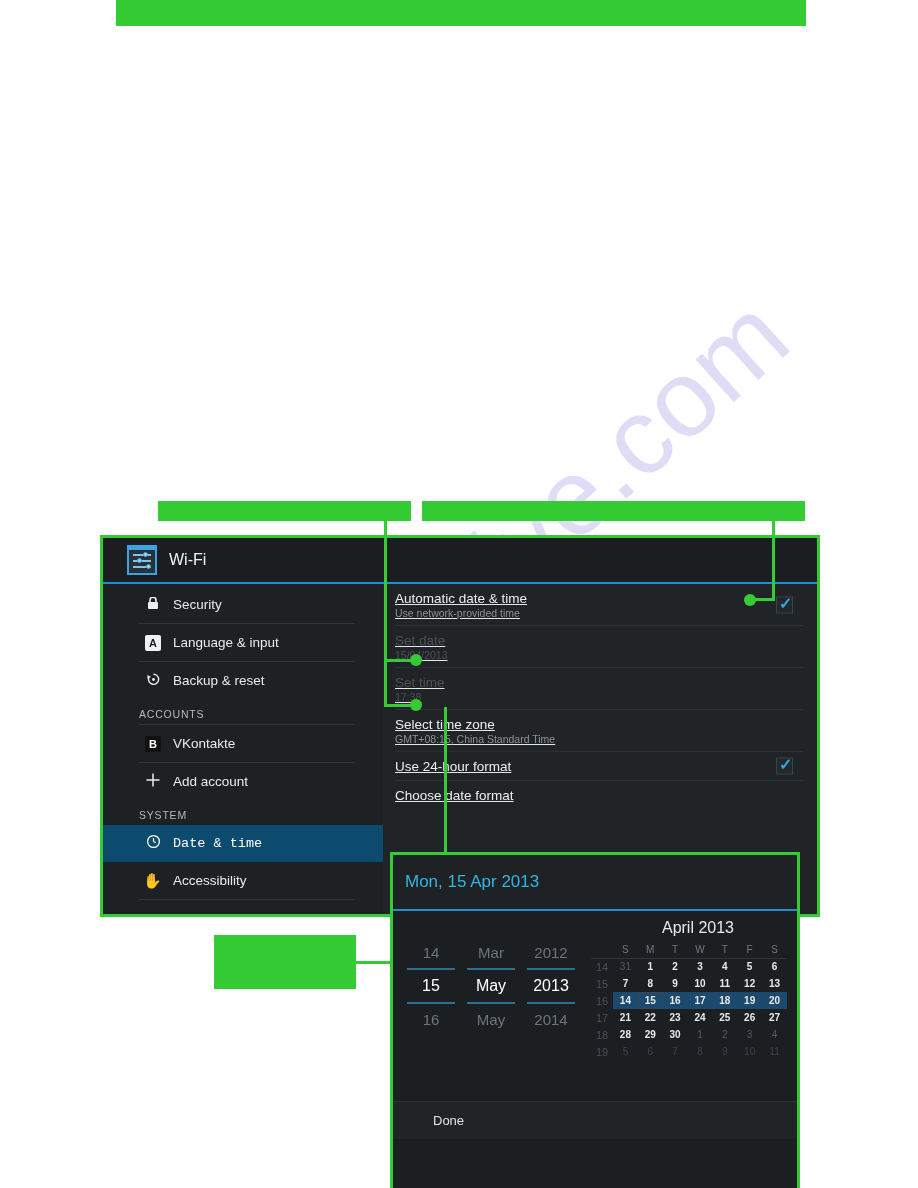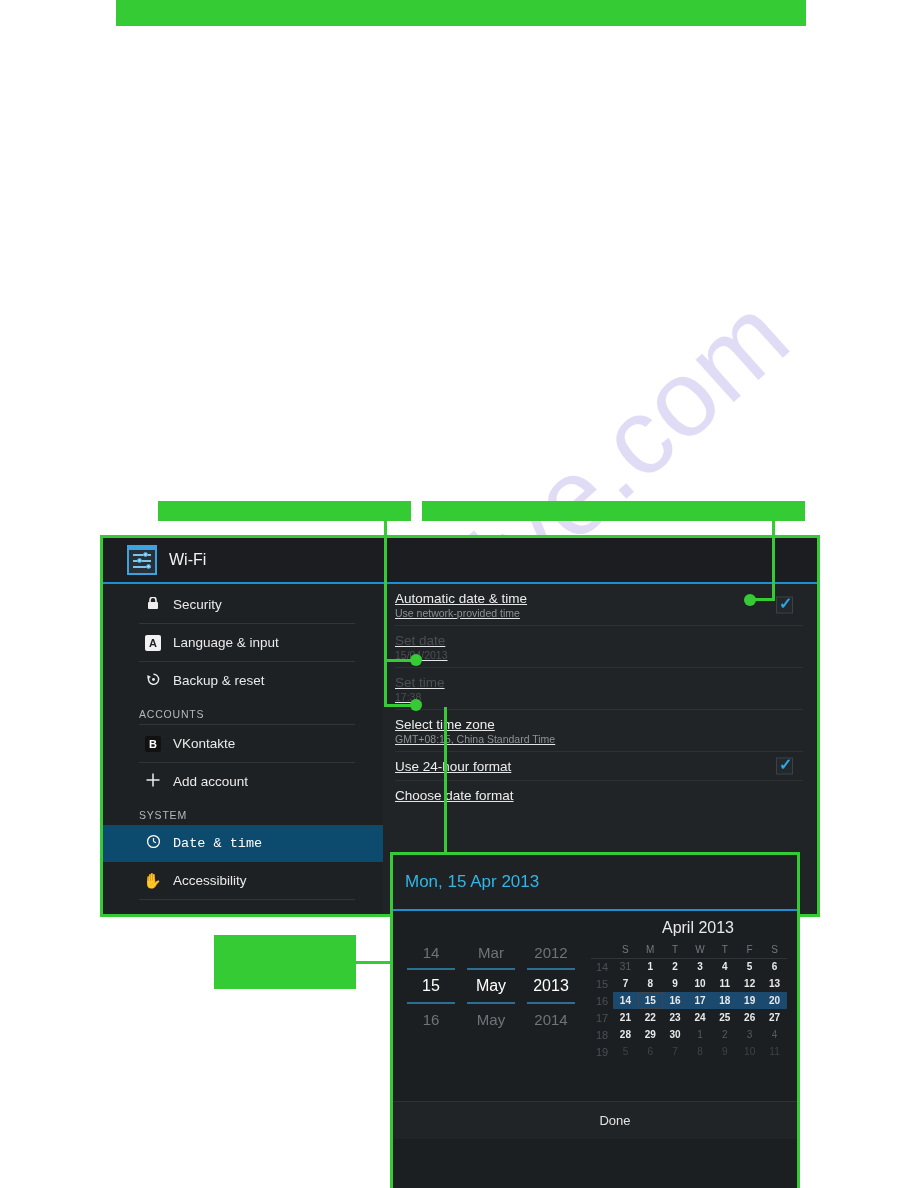--- a/index.html
+++ b/index.html
@@ -163,21 +163,21 @@
   }
   table.cal tr.hdr th { border-bottom: 1px solid #31353a; }
   table.cal td.out { color: #565b60; font-weight: normal; }
   table.cal td.faint { color: #3e4348; font-weight: normal; }
   table.cal tr.selweek td.inmonth { background: #1b4a6e; }
   table.cal td.selday {
     background: #1b1f23; outline: 1px solid #3d454c; outline-offset: -1px;
   }
   .dp-foot {
     height: 38px; border-top: 1px solid #303438; background: #212426;
-    display: flex; align-items: center; justify-content: center; padding-left: 40px;
+    display: flex; align-items: center; justify-content: flex-start; padding-left: 40px;
   }
   .dp-foot-text { font-size: 13px; color: #e2e2e2; }
 </style>
 </head>
 <body>
 
 <div id="page">
 
   <div class="watermark">
     <div class="wm-text wm-a">manualslive.com</div>

